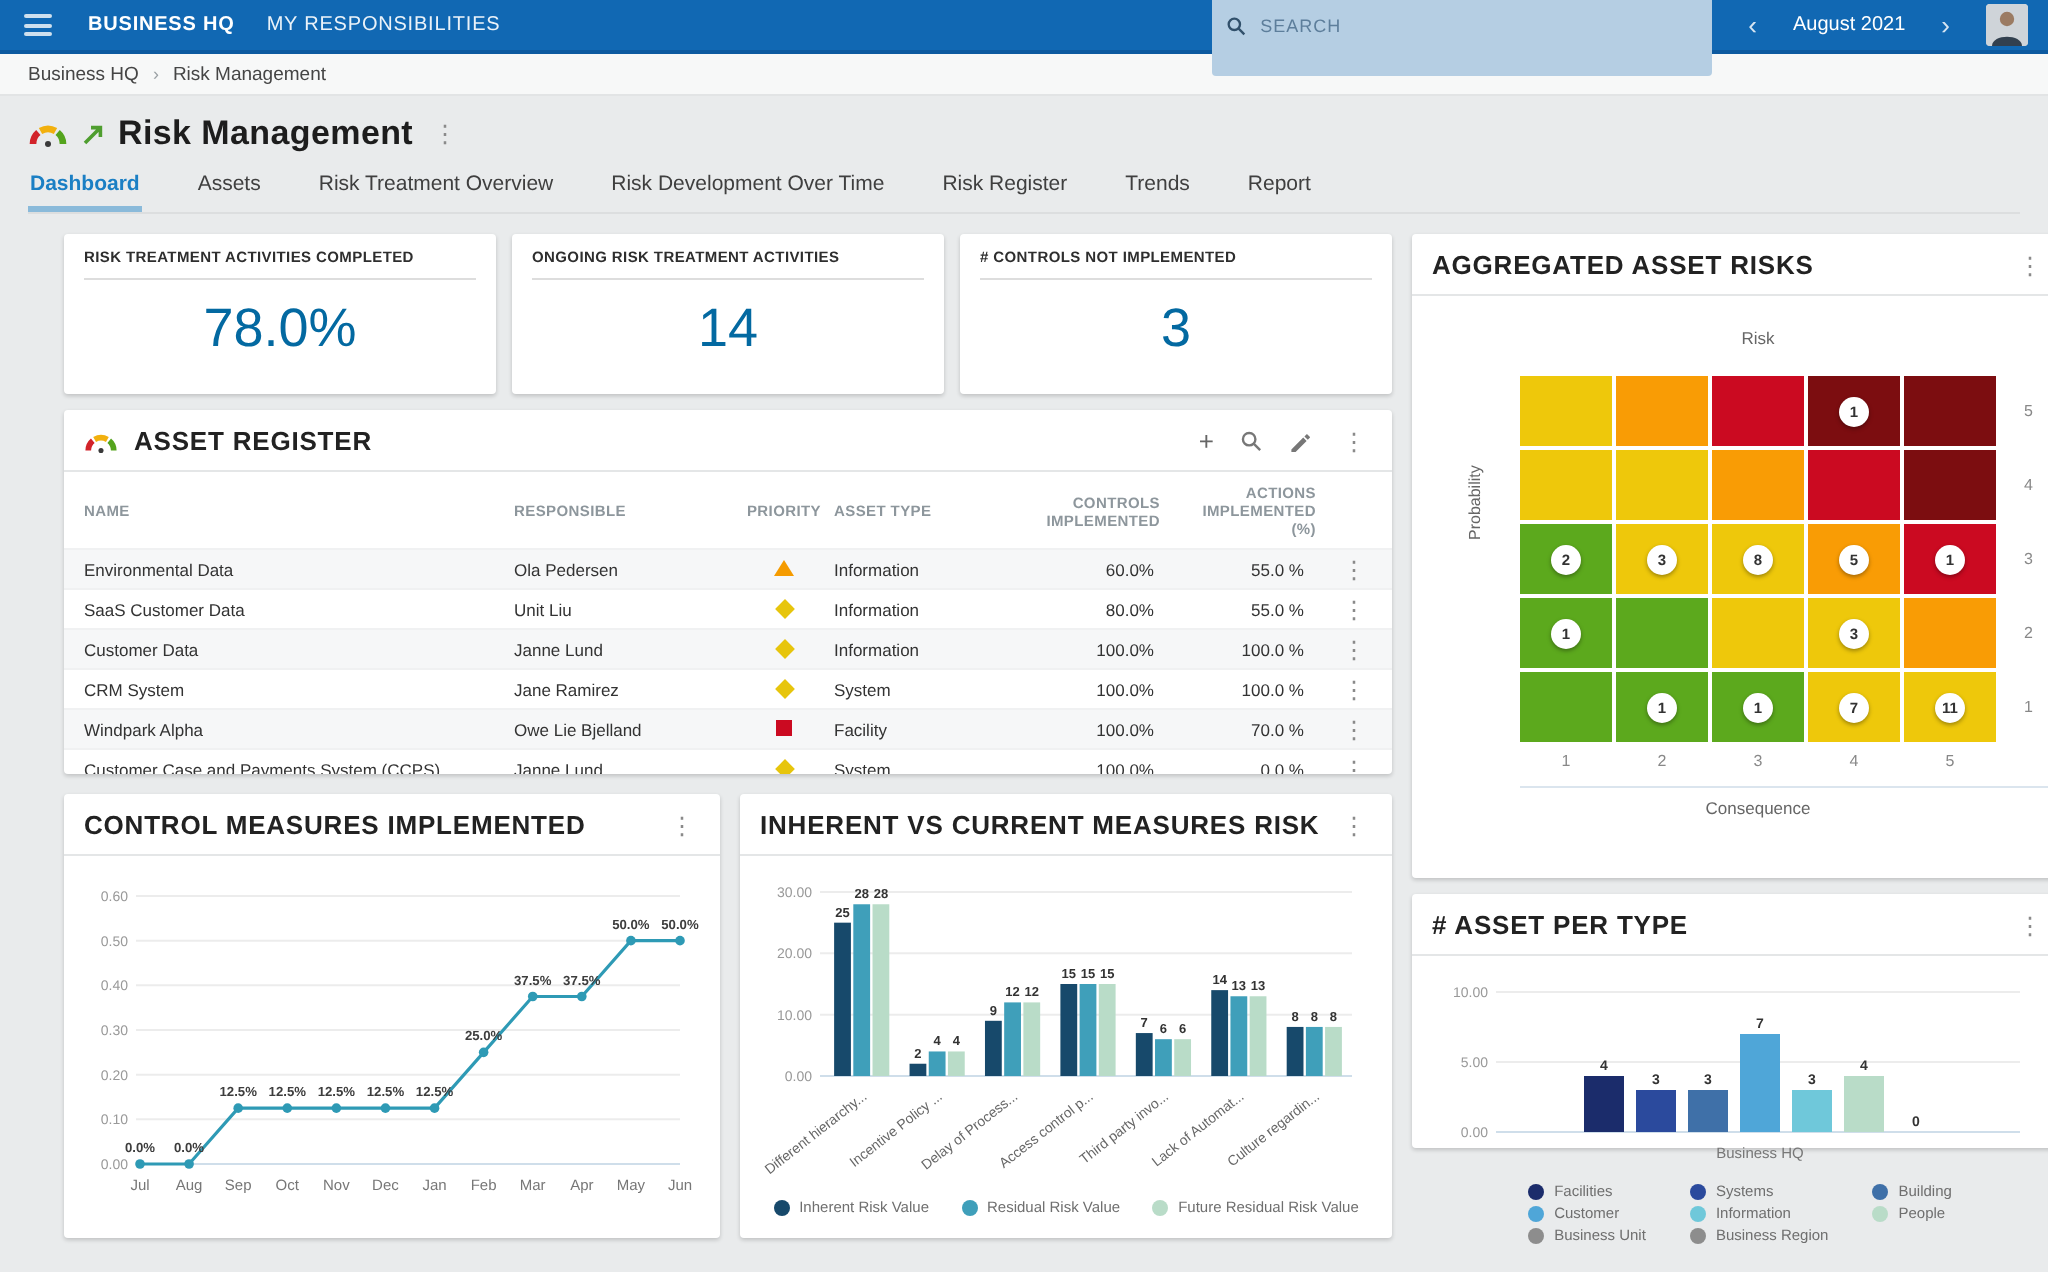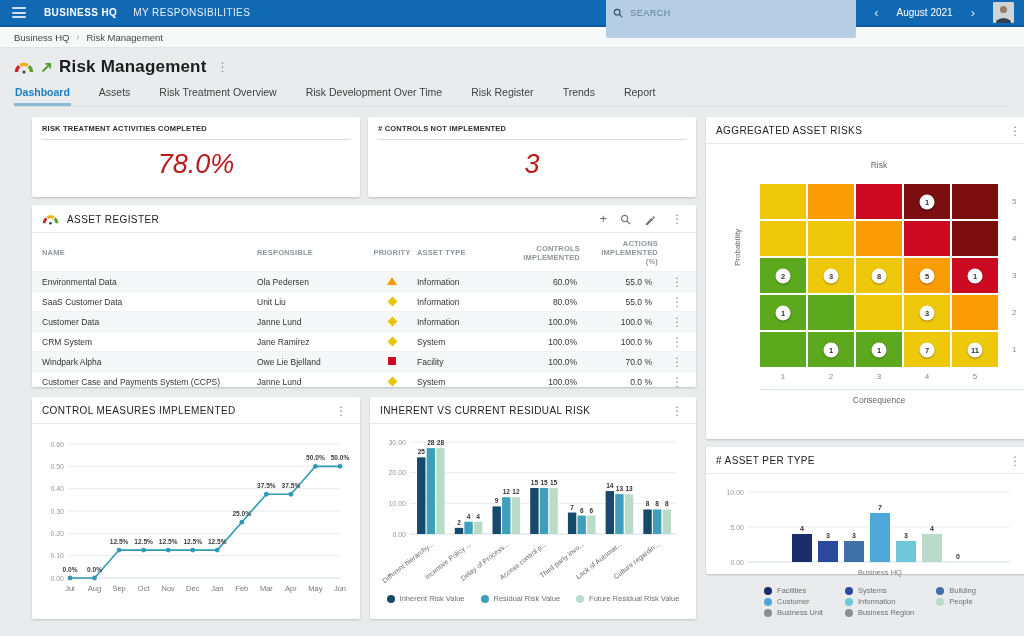--- a/index.html
+++ b/index.html
@@ -36,25 +36,25 @@
   
   .content{display:flex;gap:10px;padding:10px 12px 0;}
   .left-col{width:664px;flex:0 0 auto;padding-left:20px;}
   .right-col{width:328px;flex:0 0 auto;}
   .panel{background:#fff;border-radius:2px;box-shadow:0 1px 2px rgba(0,0,0,.18);box-sizing:border-box;}
 
   
   .kpi-row{display:flex;gap:8px;margin-bottom:8px;}
   .kpi-card{flex:1;height:80px;padding:7px 10px;box-sizing:border-box;background:#fff;border-radius:2px;box-shadow:0 1px 2px rgba(0,0,0,.18);}
   .kpi-title{font-size:7.5px;font-weight:bold;color:#2e2e2e;letter-spacing:.2px;line-height:1.3;border-bottom:1px solid #ddd;padding-bottom:5px;min-height:10px;}
-  .kpi-value{font-size:27px;color:#b91c1c;text-align:center;margin-top:9px;font-style:italic;}
+  .kpi-value{font-size:27px;color:#0369a1;text-align:center;margin-top:9px;}
 
   
   .phead{display:flex;align-items:center;gap:8px;padding:8px 10px 7px;border-bottom:1px solid #e4e6e7;}
-  .ptitle{font-size:10px;font-weight:normal;color:#222;letter-spacing:.4px;}
+  .ptitle{font-size:13px;font-weight:bold;color:#222;letter-spacing:.4px;}
   .tools{margin-left:auto;display:flex;align-items:center;gap:13px;color:#777;}
   .tool{cursor:pointer;display:flex;align-items:center;}
   .plus{font-size:13px;line-height:10px;color:#666;}
 
   
   .ar-panel{height:182px;margin-bottom:10px;overflow:hidden;}
   .t-head{display:flex;align-items:center;padding:6px 10px 5px;font-size:7.5px;font-weight:bold;color:#8d969c;letter-spacing:.2px;}
   .t-row{display:flex;align-items:center;padding:0 10px;height:19px;font-size:8.5px;color:#333;border-top:1px solid #f0f1f2;cursor:pointer;}
   .t-row:nth-child(odd){background:#f6f7f8;}
   .c-name{flex:0 0 215px;}
@@ -158,20 +158,24 @@
       <span class="tab">Report</span>
     </nav>
 </div>
 
 <main class="content">
   <div class="left-col">
     <div class="kpi-row" id="kpi-row">
         <div class="kpi-card">
           <div class="kpi-title">RISK TREATMENT ACTIVITIES COMPLETED</div>
           <div class="kpi-value">78.0%</div>
+        </div>
+        <div class="kpi-card">
+          <div class="kpi-title">ONGOING RISK TREATMENT ACTIVITIES</div>
+          <div class="kpi-value">14</div>
         </div>
         <div class="kpi-card">
           <div class="kpi-title"># CONTROLS NOT IMPLEMENTED</div>
           <div class="kpi-value">3</div>
         </div>
       </div>
 
     <section class="panel ar-panel">
       <div class="phead">
         <svg width="17" height="12" viewBox="0 0 24 16">
@@ -324,21 +328,21 @@
               <text x="275.4545454545455" y="163" text-anchor="middle" font-size="7.5" fill="#777">May</text>
               <circle cx="300" cy="38.33333333333333" r="2.4" fill="#2e9ab5"></circle>
               <text x="300" y="32.33333333333333" text-anchor="middle" font-size="6.6" font-weight="bold" fill="#3d3d3d">50.0%</text>
               <text x="300" y="163" text-anchor="middle" font-size="7.5" fill="#777">Jun</text>
             </svg>
         </div>
       </section>
 
       <section class="panel chart-panel iv-panel">
         <div class="phead">
-          <span class="ptitle">INHERENT VS CURRENT RESIDUAL RISK</span>
+          <span class="ptitle">INHERENT VS CURRENT MEASURES RISK</span>
           <span class="tools">
               <span class="kebab">⋮</span>
             </span>
         </div>
         <div class="chart-body">
           <svg id="grouped-chart" width="308" height="160" viewBox="0 0 308 160">
               <line x1="32" y1="106" x2="298" y2="106" stroke="#cfdeea"></line>
               <text x="28" y="108.5" text-anchor="end" font-size="7" fill="#999">0.00</text>
               <line x1="32" y1="75.33333333333334" x2="298" y2="75.33333333333334" stroke="#ececec"></line>
               <text x="28" y="77.83333333333334" text-anchor="end" font-size="7" fill="#999">10.00</text>

